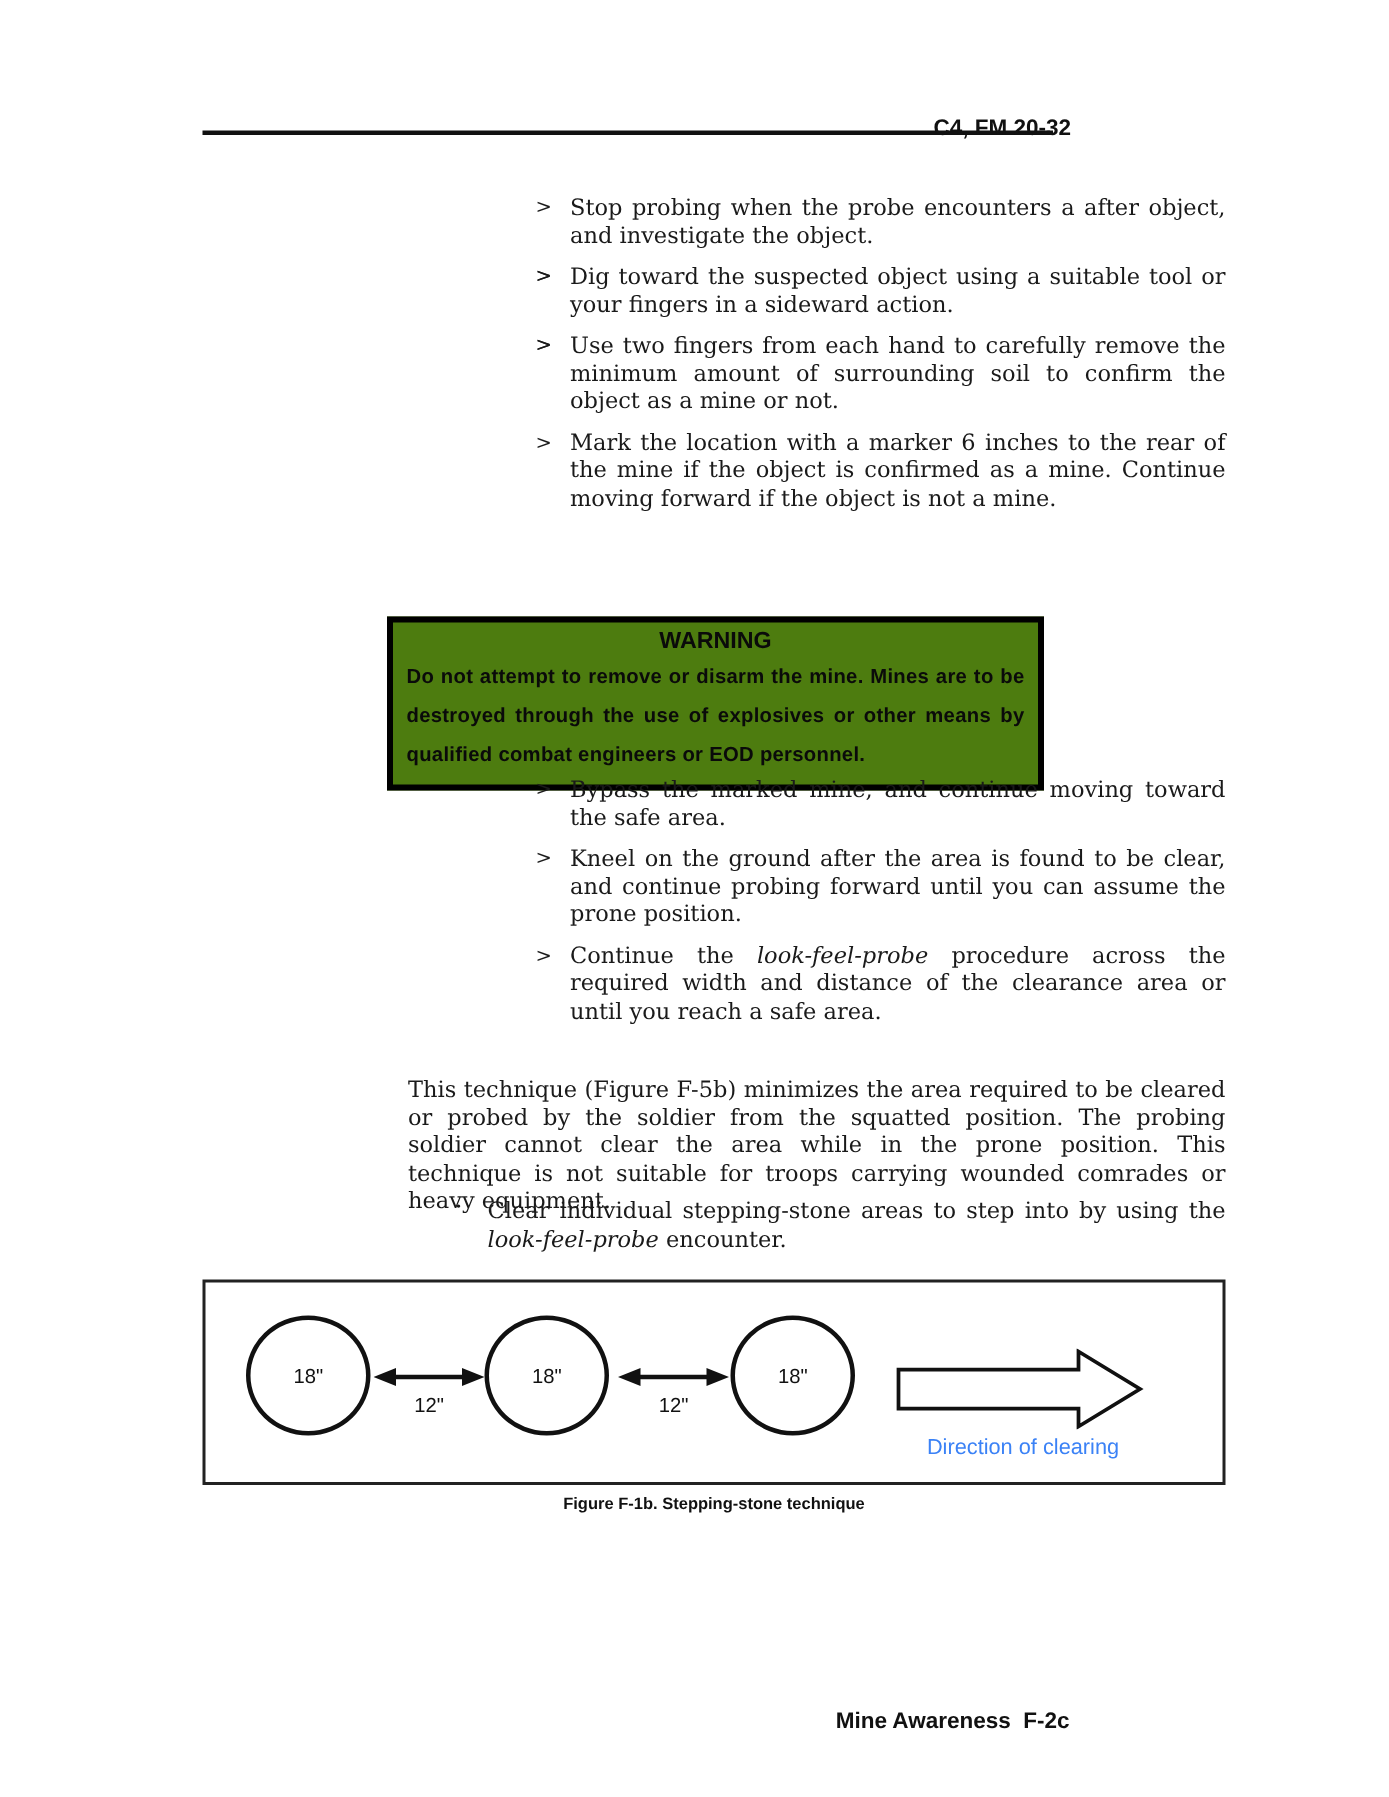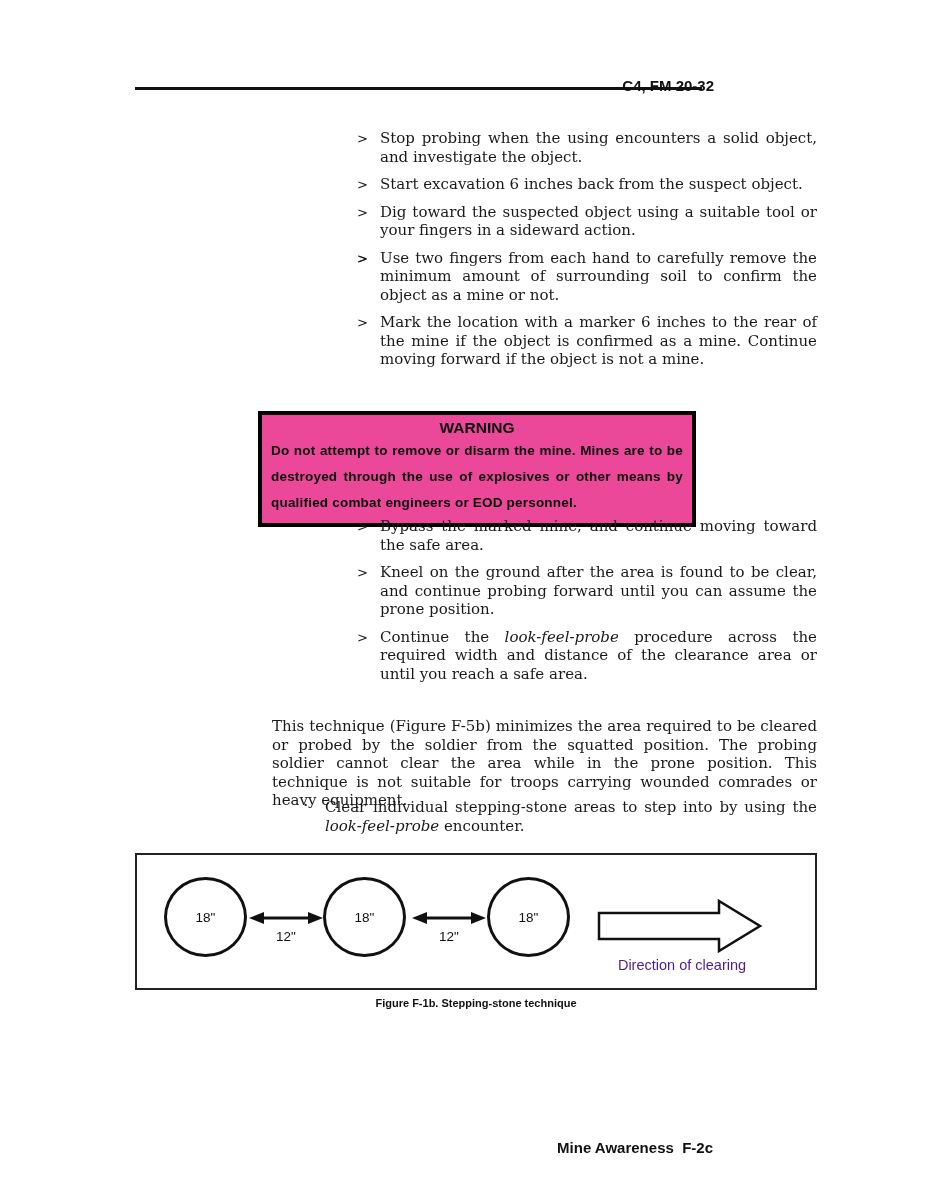--- a/index.html
+++ b/index.html
@@ -58,21 +58,21 @@
     font-size: 13px;
     font-family: "DejaVu Serif", serif;
   }
   .bullet i { font-style: italic; }
   
   .warning-box {
     position: absolute;
     left: 258px; top: 411px;
     width: 438px;
     border: 4px solid #000;
-    background: #ec4899;
+    background: #4d7c0f;
     padding: 3px 9px 7px 9px;
     font-family: "Liberation Sans", sans-serif;
     font-weight: bold;
     color: #0a0a0a;
   }
   .warning-title {
     text-align: center;
     font-size: 15.5px;
     line-height: 20px;
   }
@@ -153,21 +153,21 @@
   .gap-label-1 { left: 112px; }
   .gap-label-2 { left: 275px; }
   .big-arrow { position: absolute; left: 460px; top: 44px; width: 166px; height: 54px; }
   .direction-label {
     position: absolute;
     left: 455px; top: 102px;
     width: 180px;
     text-align: center;
     font-family: "Liberation Sans", sans-serif;
     font-size: 14.5px;
-    color: #4c1d95;
+    color: #3b82f6;
   }
   .figure-caption {
     position: absolute;
     left: 135px; top: 997px;
     width: 682px;
     text-align: center;
     font-family: "Liberation Sans", sans-serif;
     font-weight: bold;
     font-size: 11px;
     color: #111;
@@ -189,25 +189,24 @@
 
 <div class="page">
 
   <div class="header-rule"></div>
   <div class="header-ref">C4, FM 20-32</div>
   <div class="change-bar"></div>
 
   <div class="bullets bullets-top">
     <div class="bullet">
       <span class="marker">&gt;</span>
-      <span>Stop probing when the using encounters a solid object, and investigate the object.</span>
-    </div>
-    <div class="bullet">
-      <span class="marker">&gt;</span>
-      <span>Start excavation 6 inches back from the suspect object.</span>
+      <span>Stop probing when the probe encounters a after object, and investigate the object.</span>
+    </div>
+    <div class="bullet">
+      <span class="marker">&gt;</span>
     </div>
     <div class="bullet">
       <span class="marker">&gt;</span>
       <span>Dig toward the suspected object using a suitable tool or your fingers in a sideward action.</span>
     </div>
     <div class="bullet">
       <span class="marker">&gt;</span>
     </div>
     <div class="bullet">
       <span class="marker">&gt;</span>

